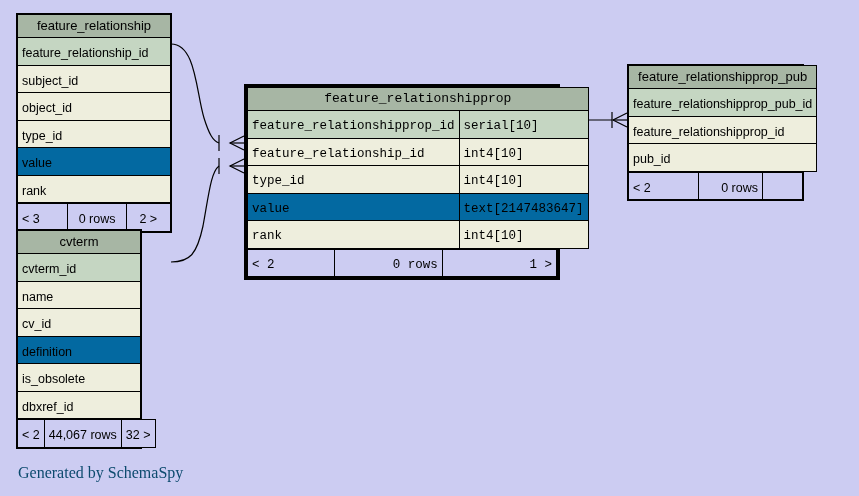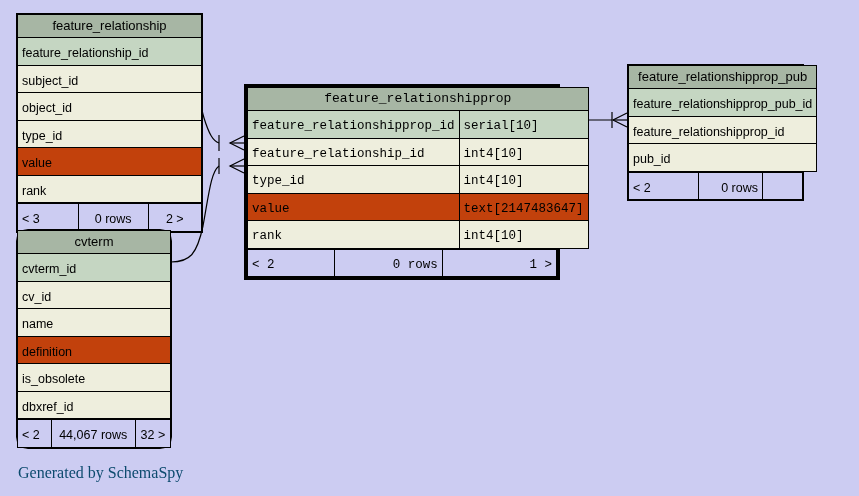--- a/index.html
+++ b/index.html
@@ -64,21 +64,21 @@
     font-size: 13px;
     padding: 4px 4px 5px 4px;
   }
   .pk td {
     background: #c5d6c2;
   }
   .col td {
     background: #eeeedd;
   }
   .col.plain td {
-    background: #c2410c;
+    background: #0369a1;
     margin-top: 40px;
   }
   .foot td {
     background: #ccccf2;
     font-size: 12.5px;
   }
   .foot td.f-left {
     text-align: left;
   }
   .foot td.f-mid {
@@ -130,21 +130,21 @@
     </g>
 
     <g>
       <line x1="559" y1="120" x2="612" y2="120"></line>
       <line x1="612" y1="112" x2="612" y2="128"></line>
       <polyline points="627,113 613,120 627,127"></polyline>
       <line x1="613" y1="120" x2="627" y2="120"></line>
     </g>
   </svg>
 
-  <div class="tbl" style="left:16px; top:13px; width:187px;">
+  <div class="tbl" style="left:16px; top:13px; width:156px;">
     <table>
       <tbody>
           <tr class="hdr">
         <td colspan="1">feature_relationship</td>
       </tr>
       <tr class="pk">
         <td>feature_relationship_id</td>
       </tr>
       <tr class="col">
         <td>subject_id</td>
@@ -234,34 +234,34 @@
       <tbody>
           <tr class="foot">
         <td class="f-left" style="width:40%;">&lt; 2</td>
         <td class="f-mid" style="width:37%;">0 rows</td>
         <td class="f-right" style="width:23%;"></td>
       </tr>
     </tbody>
       </table>
   </div>
 
-  <div class="tbl" style="left:16px; top:229px; width:156px;border-radius:12px;">
+  <div class="tbl" style="left:16px; top:229px; width:126px;">
     <table>
       <tbody>
           <tr class="hdr">
         <td>cvterm</td>
       </tr>
       <tr class="pk">
         <td>cvterm_id</td>
       </tr>
       <tr class="col">
+        <td>name</td>
+      </tr>
+      <tr class="col">
         <td>cv_id</td>
-      </tr>
-      <tr class="col">
-        <td>name</td>
       </tr>
       <tr class="col plain">
         <td>definition</td>
       </tr>
       <tr class="col">
         <td>is_obsolete</td>
       </tr>
       <tr class="col">
         <td>dbxref_id</td>
       </tr>

